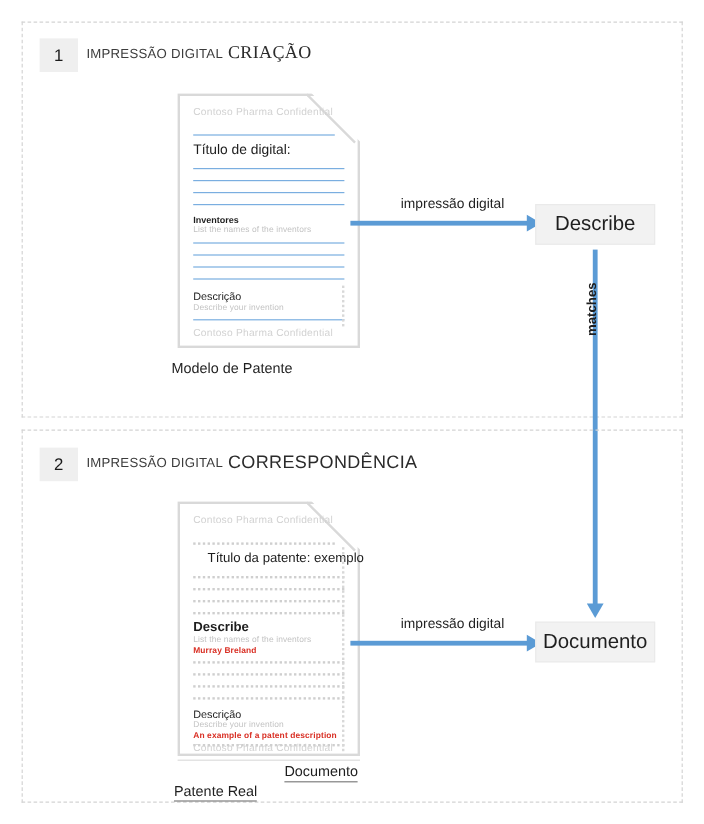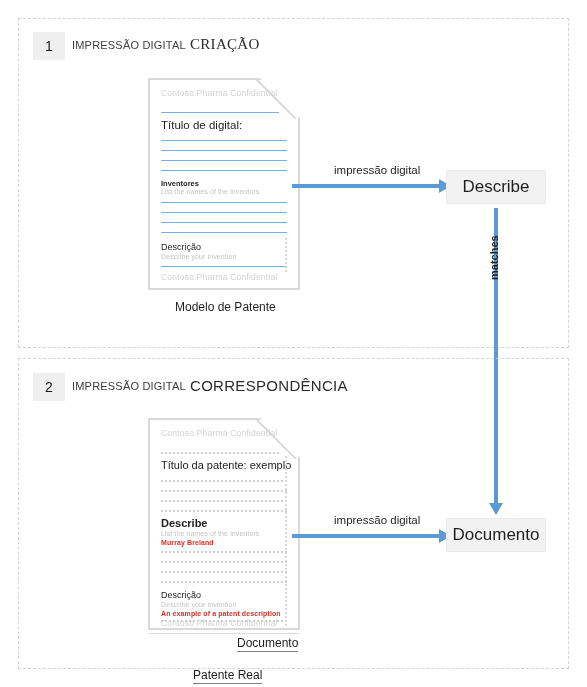--- a/index.html
+++ b/index.html
@@ -152,21 +152,21 @@
       <div class="hd" style="top:164px;font-size:9px;">Descrição</div>
       <div class="sub" style="top:175px;">Describe your invention</div>
 
       <div class="rule" style="left:13px;top:188px;width:126px;"></div>
       <div class="wm" style="top:194px;">Contoso Pharma Confidential</div>
 
       <div class="tickcol" style="left:137px;top:160px;height:34px;"></div>
     </div>
   </div>
 
-  <div class="doc-caption" style="left:143px;top:300px;margin-left:32px;">Modelo de Patente</div>
+  <div class="doc-caption" style="left:143px;top:300px;">Modelo de Patente</div>
 
   <div class="arrow-h" style="left:292px;top:184px;width:148px;">
     <span class="head"></span>
   </div>
   <div class="arrow-label" style="left:334px;top:164px;">impressão digital</div>
 
   <div class="resbox" style="left:446px;top:170px;width:100px;height:34px;">Describe</div>
 
   <div class="arrow-v" style="left:494px;top:208px;height:296px;">
     <span class="head"></span>
@@ -180,21 +180,21 @@
   <div class="step-title" style="left:190px;top:377px;">CORRESPONDÊNCIA</div>
 
   <div class="doc" style="left:148px;top:418px;width:152px;height:212px;">
     <div class="body"></div>
     <div class="fold-cut"></div>
     <div class="fold-hyp"></div>
     <div class="inner">
       <div class="wm" style="top:10px;">Contoso Pharma Confidential</div>
       <div class="rule-dot" style="left:13px;top:34px;width:118px;"></div>
 
-      <div class="hd" style="top:41px;font-size:11px;">Título da patente: exemplo</div>
+      <div class="hd" style="top:41px;font-size:11px;margin-left:12px;">Título da patente: exemplo</div>
 
       <div class="rule-dot" style="left:13px;top:62px;width:126px;"></div>
       <div class="rule-dot" style="left:13px;top:72px;width:126px;"></div>
       <div class="rule-dot" style="left:13px;top:82px;width:126px;"></div>
       <div class="rule-dot" style="left:13px;top:92px;width:126px;"></div>
 
       <div class="hd" style="top:99px;font-size:11px;font-weight:bold;">Describe</div>
       <div class="sub" style="top:112px;">List the names of the inventors</div>
       <div class="red" style="top:121px;">Murray Breland</div>
 
@@ -208,21 +208,21 @@
       <div class="red" style="top:192px;">An example of a patent description</div>
 
       <div class="rule-dot" style="left:13px;top:202px;width:126px;"></div>
 
       <div class="tickcol" style="left:137px;top:38px;height:170px;"></div>
     </div>
   </div>
   <div class="wm" style="position:absolute;left:161px;top:618px;">Contoso Pharma Confidential</div>
 
   <div class="rule-gray" style="left:148px;top:633px;width:152px;"></div>
-  <div class="doc-caption ul" style="left:145px;top:668px;margin-left:48px;">Patente Real</div>
+  <div class="doc-caption ul" style="left:145px;top:652px;">Patente Real</div>
   <div class="doc-caption ul" style="left:237px;top:636px;">Documento</div>
 
   <div class="arrow-h" style="left:292px;top:534px;width:148px;">
     <span class="head"></span>
   </div>
   <div class="arrow-label" style="left:334px;top:514px;">impressão digital</div>
 
   <div class="resbox" style="left:446px;top:518px;width:100px;height:34px;">Documento</div>
 
 </div>

